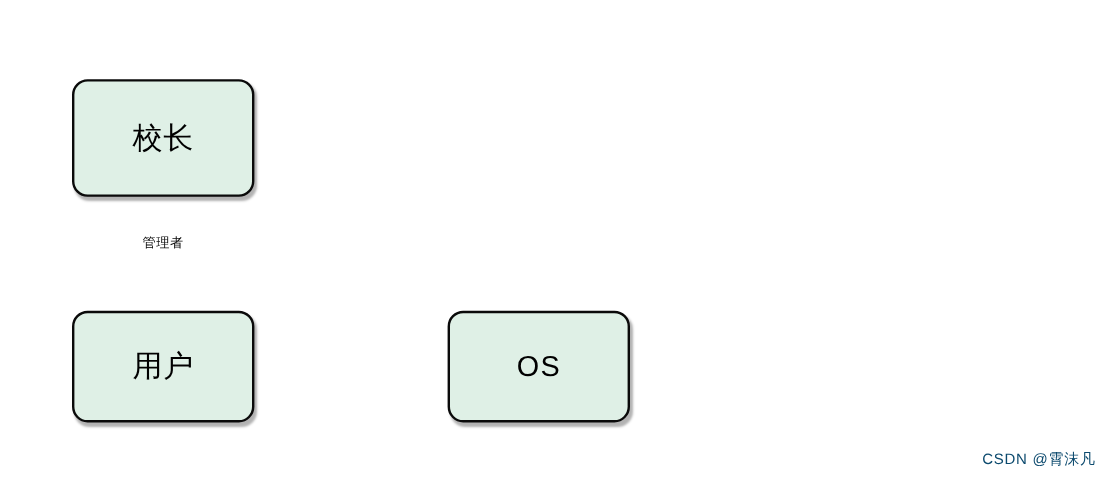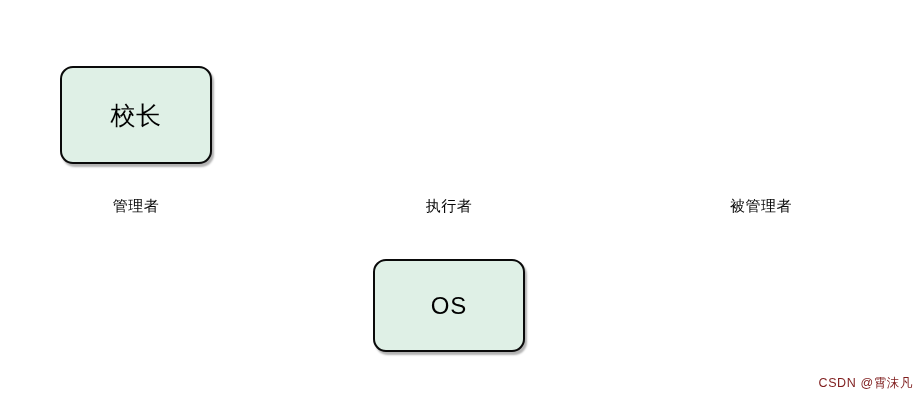--- a/index.html
+++ b/index.html
@@ -70,58 +70,59 @@
     text-align: center;
   }
 
   
   .role-caption {
     position: absolute;
     left: 0;
     top: 196px;
     width: 152px;
     text-align: center;
-    font-size: 15px;
+    font-size: 11px;
     line-height: 1.2;
     color: #0a0a0a;
     letter-spacing: 0.5px;
     white-space: nowrap;
     user-select: none;
   }
 
   
   #watermark {
     position: absolute;
     right: 10px;
     bottom: 8px;
     font-size: 12.5px;
-    color: #7f1d1d;
+    color: #0c4a6e;
     letter-spacing: 0.6px;
     white-space: nowrap;
     user-select: none;
   }
 </style>
 </head>
 <body>
 
 <div id="diagram-canvas">
 
   <div class="column col-0">
     <div class="node-box row-top">
       <span class="node-label">校长</span>
     </div>
     <div class="role-caption">管理者</div>
+    <div class="node-box row-bottom">
+      <span class="node-label">用户</span>
+    </div>
   </div>
 
   <div class="column col-1">
-    <div class="role-caption">执行者</div>
     <div class="node-box row-bottom">
       <span class="node-label latin">OS</span>
     </div>
   </div>
 
   <div class="column col-2">
-    <div class="role-caption">被管理者</div>
   </div>
 
   <div id="watermark">CSDN @霄沫凡</div>
 
 </div>
 
 </body></html>

